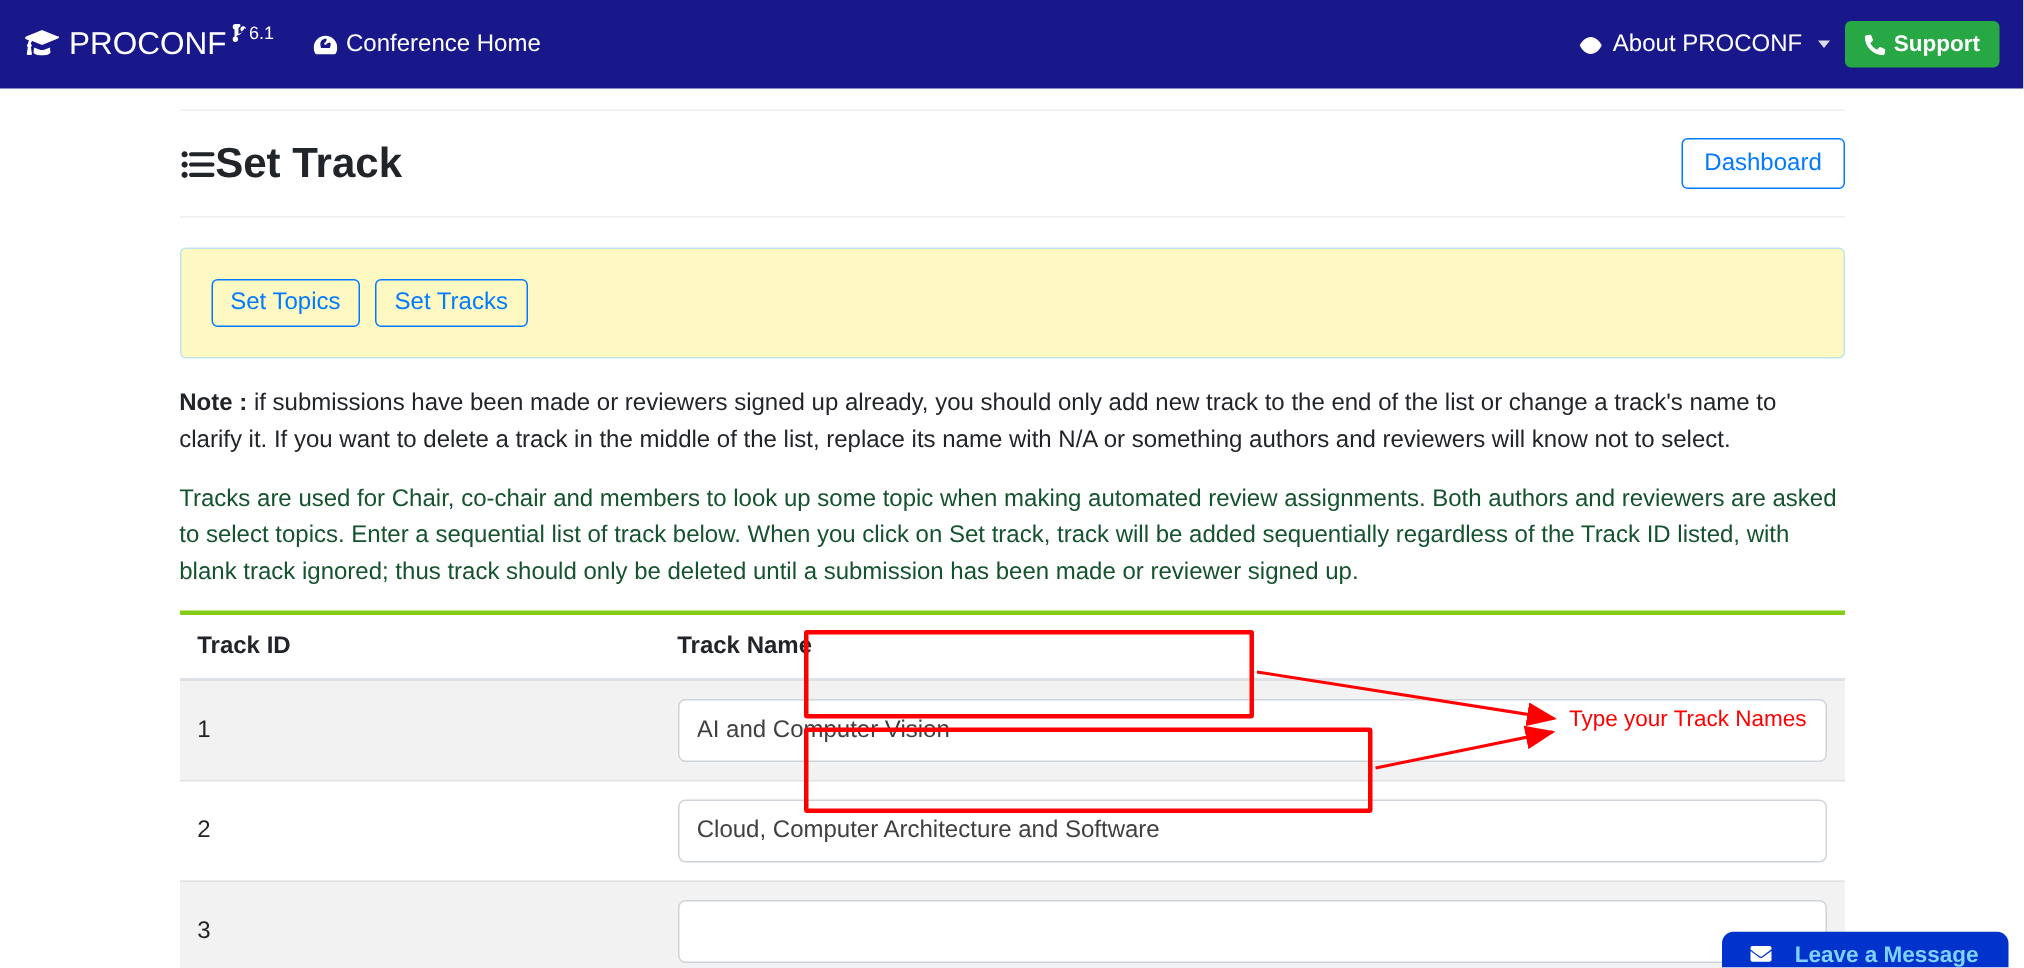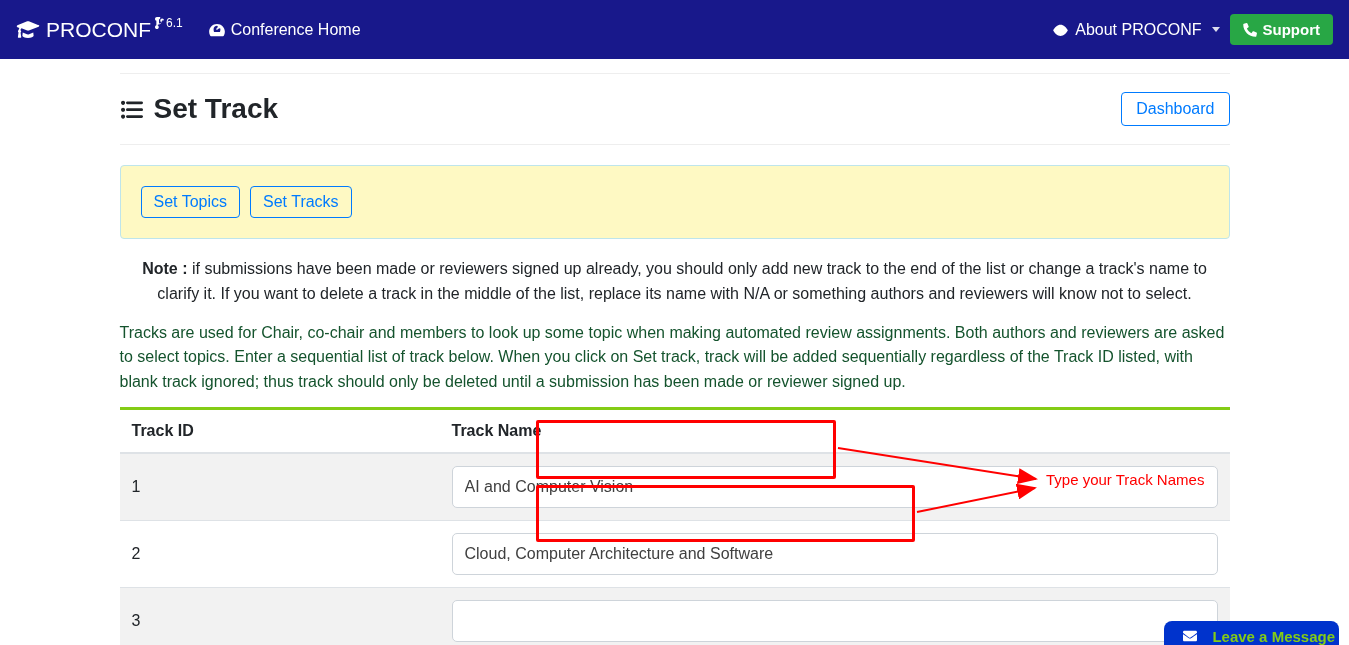--- a/index.html
+++ b/index.html
@@ -77,21 +77,20 @@
     display: flex;
     align-items: center;
     justify-content: space-between;
     padding: 6px 0 18px 0;
     border-bottom: 1px solid #eee;
     margin-bottom: 20px;
   }
   .page-title {
     display: flex;
     align-items: center;
-    gap: 10px;
     font-size: 28px;
     font-weight: 700;
   }
   .dashboard-btn {
     border: 1px solid #007bff;
     color: #007bff;
     background: #fff;
     border-radius: 4px;
     padding: 7px 14px;
     font-size: 16px;
@@ -110,21 +109,21 @@
   .pill-btn {
     border: 1px solid #007bff;
     color: #007bff;
     background: transparent;
     border-radius: 4px;
     padding: 6px 12px;
     font-size: 16px;
     cursor: pointer;
   }
 
-  .note-text { color: #212529; line-height: 1.55; margin-bottom: 14px; text-align: center; }
+  .note-text { color: #212529; line-height: 1.55; margin-bottom: 14px; }
   .note-text .bold { font-weight: 700; }
   .help-text { color: #14532d; line-height: 1.55; margin-bottom: 12px; }
 
   table.tracks {
     width: 100%;
     border-collapse: collapse;
   }
   table.tracks th {
     text-align: left;
     font-weight: 700;
@@ -154,23 +153,23 @@
   .anno { position: absolute; pointer-events: none; }
   .redbox { border: 3px solid #ff0000; border-radius: 2px; }
   .anno-text { color: #ff0000; font-size: 15px; font-family: Arial, sans-serif; }
 
   
   .chat-widget {
     position: fixed;
     bottom: 0;
     right: 10px;
     background: #0033cc;
-    color: #84cc16;
+    color: #7dd3fc;
     border-radius: 8px 8px 0 0;
-    padding: 10px 4px 4px 16px;
+    padding: 10px 20px 4px 16px;
     display: flex;
     align-items: center;
     gap: 12px;
     font-weight: 700;
     font-size: 15px;
     cursor: pointer;
     height: 24px;
     overflow: hidden;
   }
 

